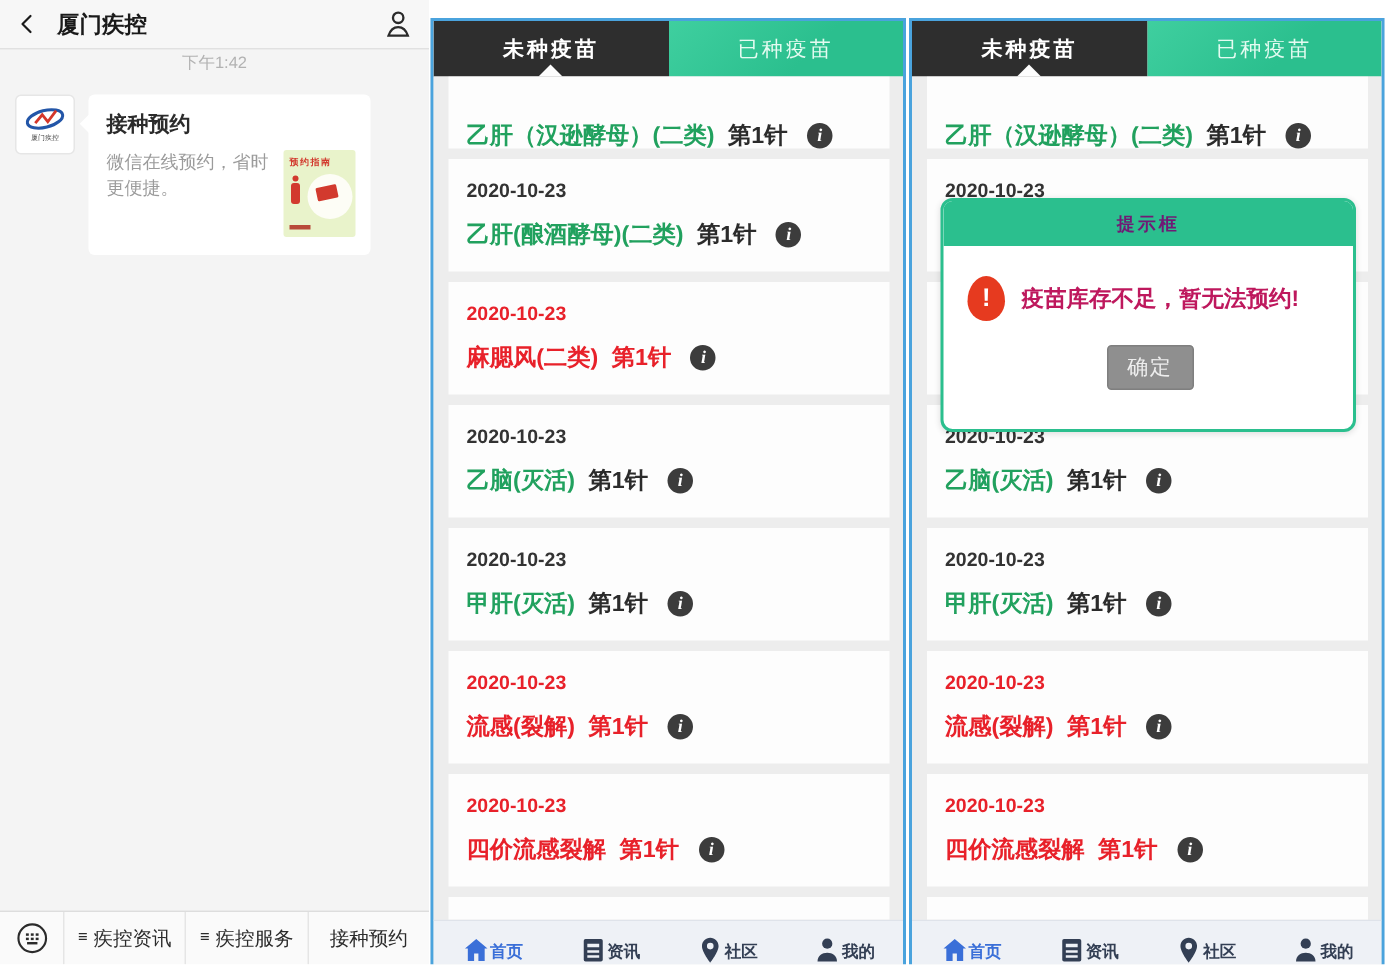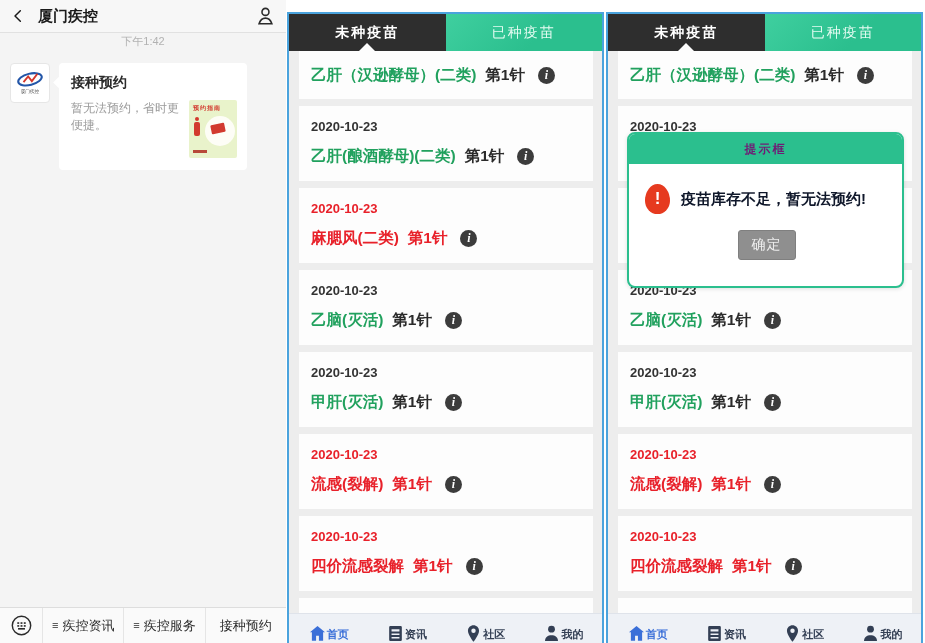--- a/index.html
+++ b/index.html
@@ -54,21 +54,21 @@
   .app-panel.mid{left:287px;}
   .app-panel.right{left:606px;}
   .tabbar{position:relative;height:37px;display:flex;}
   .tab{flex:1;display:flex;align-items:center;justify-content:center;font-size:14px;letter-spacing:2px;cursor:pointer;}
   .tab.active{background:var(--c-tab-dark);color:#fff;font-weight:bold;}
   .tab.inactive{background:linear-gradient(135deg,#3fcf9f,#2bbf8e 60%);color:#e4fbf1;}
   .tab-pointer{position:absolute;left:25%;bottom:0;transform:translateX(-50%);width:0;height:0;
     border-left:8px solid transparent;border-right:8px solid transparent;border-bottom:8px solid #fdfdfd;}
   .vlist{position:relative;height:562px;background:#ededed;overflow:hidden;}
   .card{background:#fdfdfd;margin:7px 9px 0 10px;padding:12px 12px;height:75px;cursor:pointer;}
-  .card.partial{margin-top:0;height:48px;padding-top:14px;}
+  .card.partial{margin-top:0;height:48px;padding-top:29px;}
   .card.sliver{height:15px;}
   .card-date{font-size:13px;line-height:18px;color:#333;font-weight:bold;}
   .card.red .card-date{color:var(--c-red);}
   .card-name-row{display:flex;align-items:center;margin-top:10px;gap:9px;}
   .card.partial .card-name-row{margin-top:0;}
   .v-name{font-size:15.5px;font-weight:bold;color:var(--c-green-text);}
   .card.red .v-name{color:var(--c-red);}
   .v-dose{font-size:15.5px;font-weight:bold;color:#2b2b2b;}
   .card.red .v-dose{color:var(--c-red);}
   .info-icon{width:17px;height:17px;border-radius:50%;background:#3c3c3c;color:#fff;
@@ -84,21 +84,21 @@
 
   
   .modal{position:absolute;left:19px;top:118px;width:277px;height:156px;border:2px solid var(--c-accent);
     border-radius:8px;background:#fff;overflow:hidden;z-index:5;box-shadow:0 1px 4px rgba(0,0,0,.12);}
   .modal-header{height:30px;background:var(--c-accent);color:#701a75;font-size:12px;font-weight:bold;
     display:flex;align-items:center;justify-content:center;letter-spacing:2px;}
   .modal-body{padding:20px 14px 0 16px;}
   .modal-msg-row{display:flex;align-items:center;gap:11px;}
   .alert-icon{width:25px;height:30px;background:#e63a1f;border-radius:50% 50% 50% 50%/56% 56% 44% 44%;
     color:#fff;font-weight:bold;font-size:17px;display:flex;align-items:center;justify-content:center;flex-shrink:0;}
-  .modal-msg{font-size:15px;font-weight:bold;color:#0f172a;}
+  .modal-msg{font-size:15px;font-weight:bold;color:#be185d;}
   .modal-confirm{display:block;margin:16px auto 0 auto;width:58px;height:30px;background:var(--c-btn-gray);
     color:#eee;font-size:14px;border:1px solid #7f7f7f;border-radius:3px;cursor:pointer;
     font-family:inherit;letter-spacing:1px;}
 </style>
 </head>
 <body>
 
 <div class="screen">
 
   <div class="wechat">
@@ -122,21 +122,21 @@
         <div class="wx-avatar">
           <svg viewBox="0 0 32 28">
             <ellipse cx="16" cy="10" rx="13" ry="6" fill="none" stroke="#2356a8" stroke-width="2.2" transform="rotate(-14 16 10)"></ellipse>
             <path d="M9 13l5-6 4 5 6-8" fill="none" stroke="#d4372b" stroke-width="2"></path>
             <text x="16" y="25" text-anchor="middle" font-size="5" fill="#444">厦门疾控</text>
           </svg>
         </div>
         <div class="wx-bubble">
           <div class="wx-card-title">接种预约</div>
           <div class="wx-card-body">
-            <div class="wx-card-sub">暂无法预约，省时更便捷。</div>
+            <div class="wx-card-sub">微信在线预约，省时更便捷。</div>
             <div class="wx-thumb">
               <span class="t-txt">预约指南</span>
               <span class="t-circle"></span>
               <span class="t-syringe"></span>
               <span class="t-fig"></span>
               <span class="t-bar"></span>
             </div>
           </div>
         </div>
       </div>

